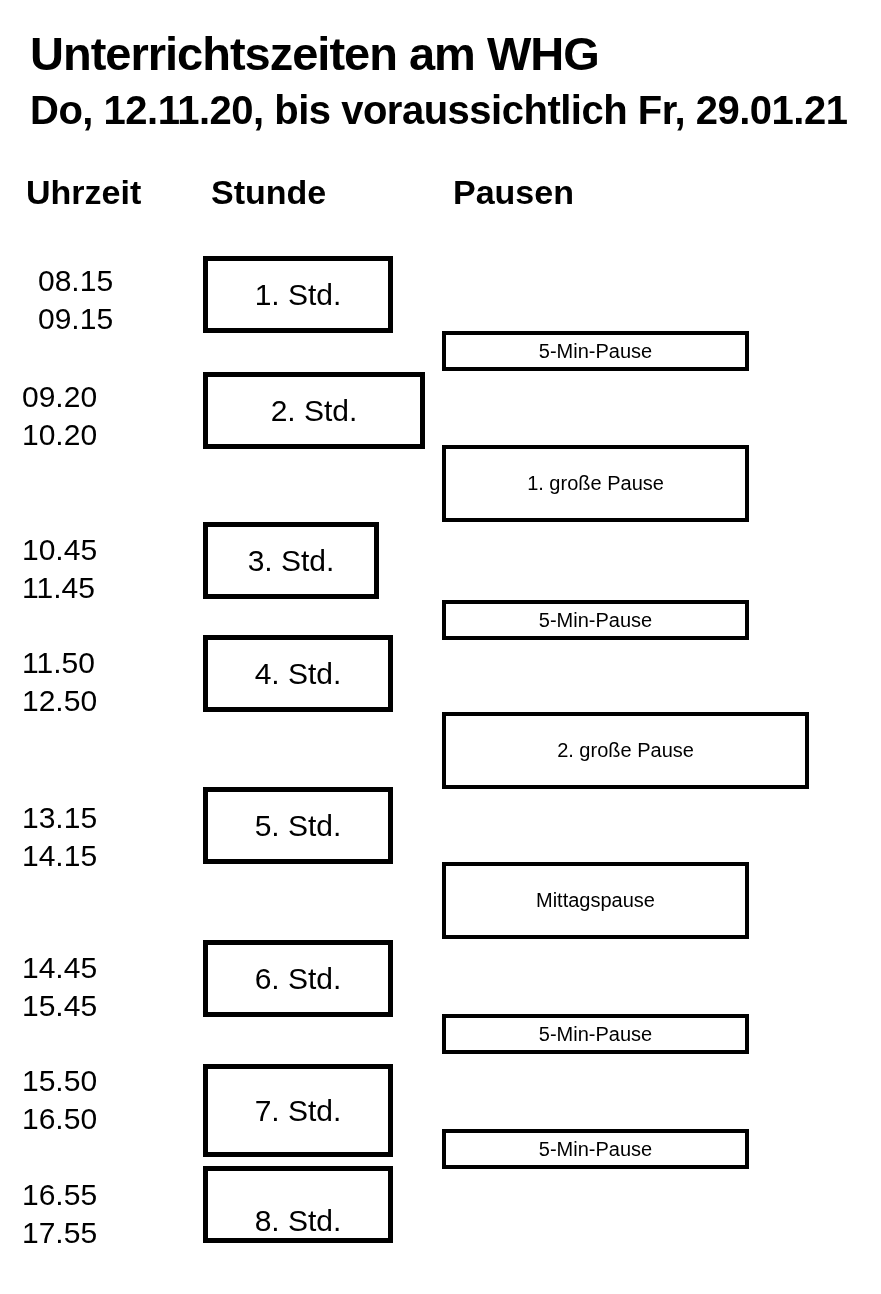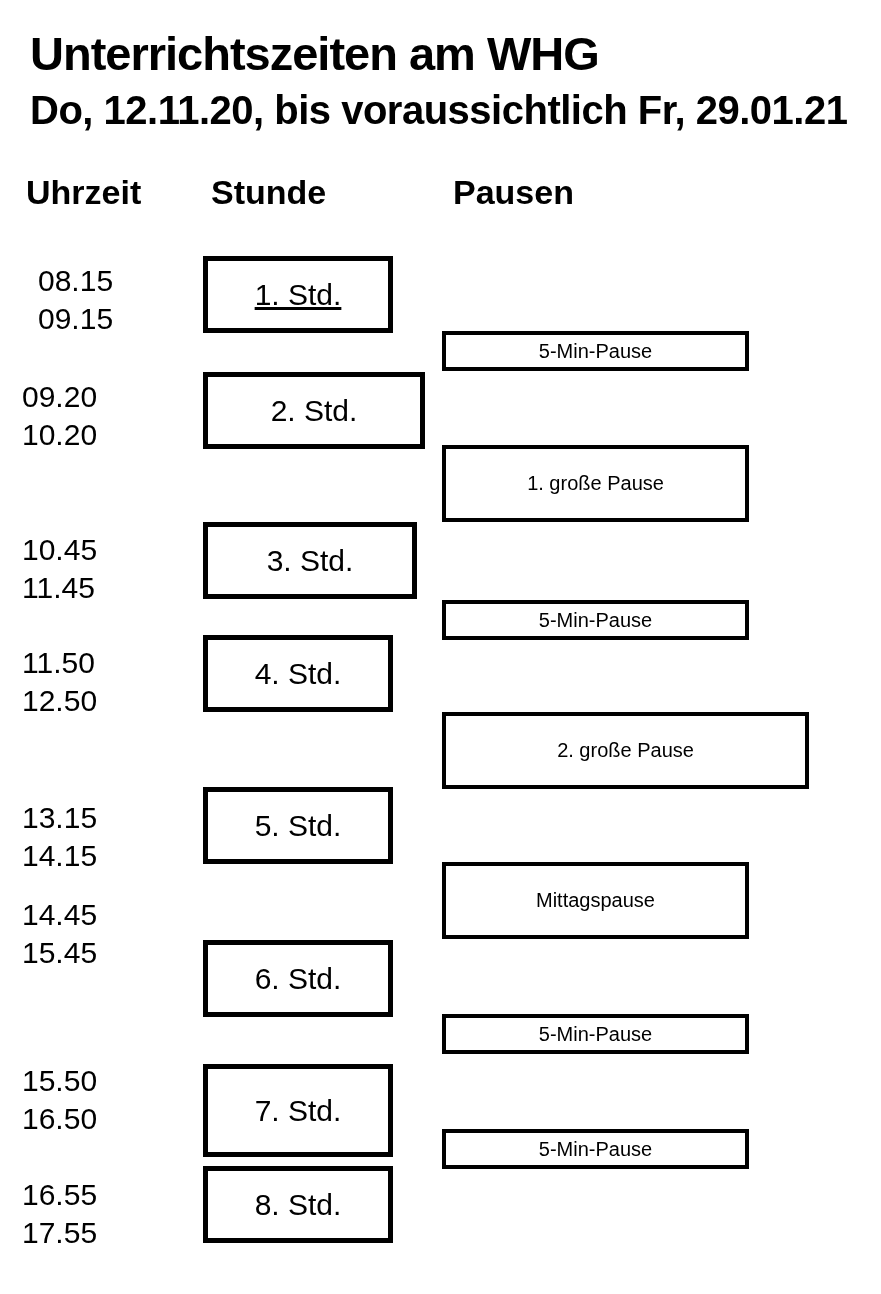--- a/index.html
+++ b/index.html
@@ -72,77 +72,77 @@
   <h2 class="page-subtitle">Do, 12.11.20, bis voraussichtlich Fr, 29.01.21</h2>
 
   <div class="col-header time">Uhrzeit</div>
   <div class="col-header lesson">Stunde</div>
   <div class="col-header pause">Pausen</div>
 
   <div class="time-range" style="left: 38px; top: 262px;">
     <div>08.15</div>
     <div>09.15</div>
   </div>
-  <div class="lesson-box" style="left: 203px; top: 256px; width: 190px; height: 77px; text-decoration: underline;">
+  <div class="lesson-box" style="left: 203px; top: 256px; width: 190px; height: 77px;">
     <span>1. Std.</span>
   </div>
 
   <div class="time-range" style="left: 22px; top: 378px;">
     <div>09.20</div>
     <div>10.20</div>
   </div>
   <div class="lesson-box" style="left: 203px; top: 372px; width: 222px; height: 77px;">
     <span>2. Std.</span>
   </div>
 
   <div class="time-range" style="left: 22px; top: 531px;">
     <div>10.45</div>
     <div>11.45</div>
   </div>
-  <div class="lesson-box" style="left: 203px; top: 522px; width: 214px; height: 77px;">
+  <div class="lesson-box" style="left: 203px; top: 522px; width: 176px; height: 77px;">
     <span>3. Std.</span>
   </div>
 
   <div class="time-range" style="left: 22px; top: 644px;">
     <div>11.50</div>
     <div>12.50</div>
   </div>
   <div class="lesson-box" style="left: 203px; top: 635px; width: 190px; height: 77px;">
     <span>4. Std.</span>
   </div>
 
   <div class="time-range" style="left: 22px; top: 799px;">
     <div>13.15</div>
     <div>14.15</div>
   </div>
   <div class="lesson-box" style="left: 203px; top: 787px; width: 190px; height: 77px;">
     <span>5. Std.</span>
   </div>
 
-  <div class="time-range" style="left: 22px; top: 896px;">
+  <div class="time-range" style="left: 22px; top: 949px;">
     <div>14.45</div>
     <div>15.45</div>
   </div>
   <div class="lesson-box" style="left: 203px; top: 940px; width: 190px; height: 77px;">
     <span>6. Std.</span>
   </div>
 
   <div class="time-range" style="left: 22px; top: 1062px;">
     <div>15.50</div>
     <div>16.50</div>
   </div>
   <div class="lesson-box" style="left: 203px; top: 1064px; width: 190px; height: 93px;">
     <span>7. Std.</span>
   </div>
 
   <div class="time-range" style="left: 22px; top: 1176px;">
     <div>16.55</div>
     <div>17.55</div>
   </div>
-  <div class="lesson-box" style="left: 203px; top: 1166px; width: 190px; height: 77px;">
+  <div class="lesson-box" style="left: 203px; top: 1166px; width: 190px; height: 77px; align-items: flex-end;">
     <span>8. Std.</span>
   </div>
 
   <div class="pause-box" style="left: 442px; top: 331px; width: 307px; height: 40px;">
     <span>5-Min-Pause</span>
   </div>
 
   <div class="pause-box" style="left: 442px; top: 445px; width: 307px; height: 77px;">
     <span>1. große Pause</span>
   </div>

